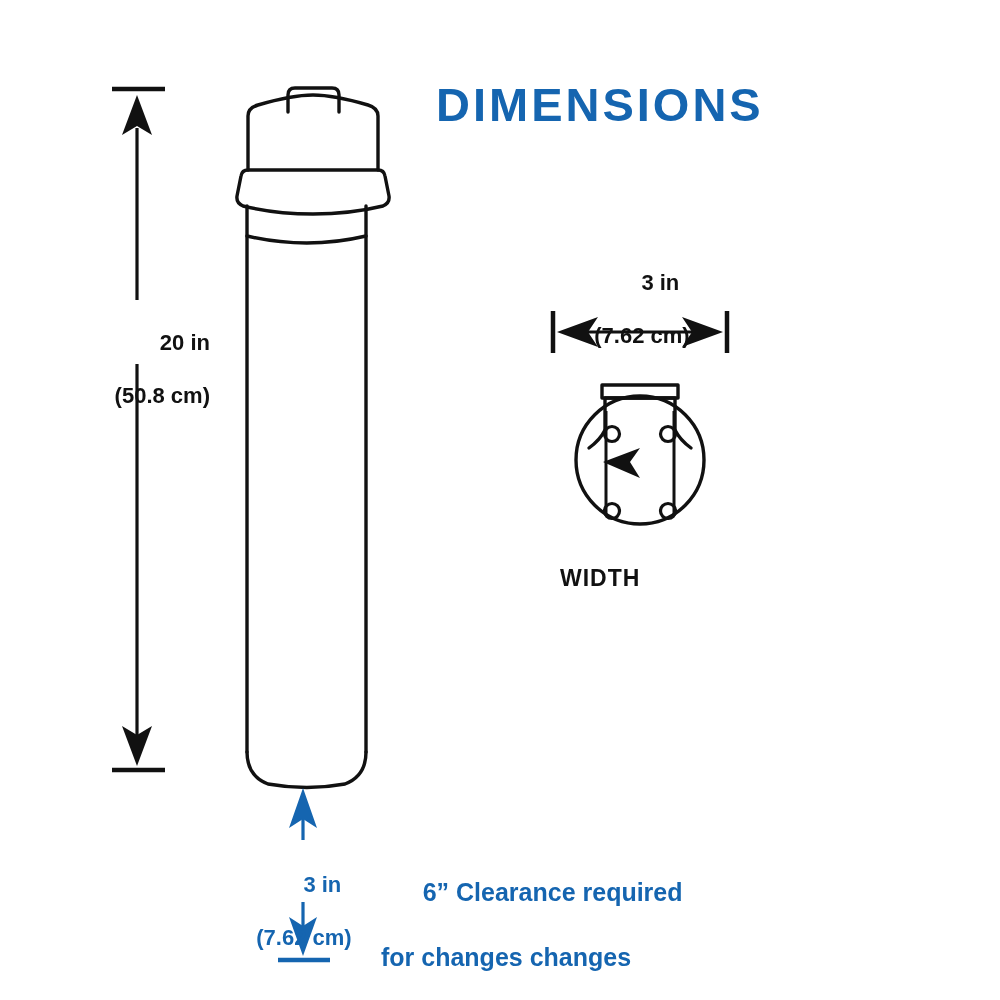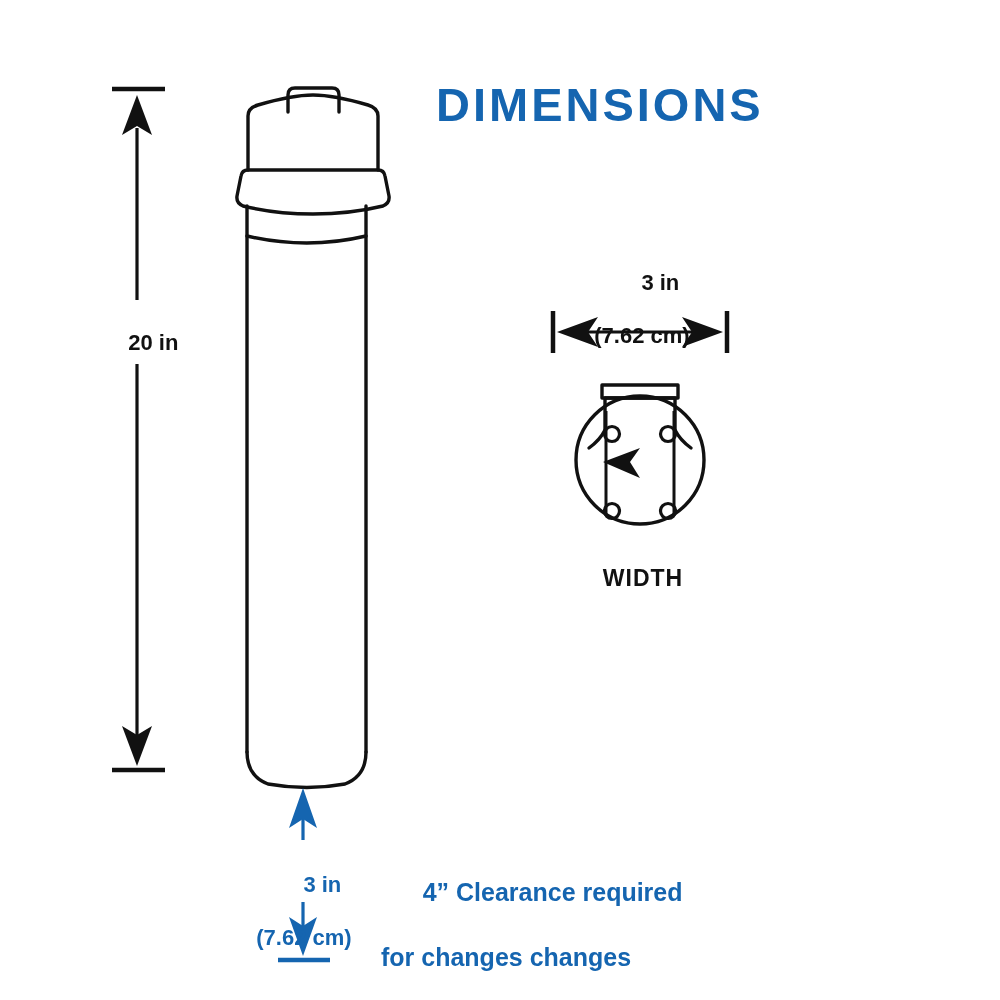--- a/index.html
+++ b/index.html
@@ -42,39 +42,38 @@
     top: 76px;
     font-size: 47px;
     font-weight: bold;
     letter-spacing: 3.0px;
     color: #1565B0;
   }
   #height-label {
     left: 60px;
     top: 303px;
     width: 150px;
-    text-align: center;
+    text-align: right;
     font-size: 22px;
     color: #111111;
   }
   #height-label .l2 { display: block; }
   #width-label {
     left: 562px;
     top: 243px;
     width: 160px;
     text-align: center;
     font-size: 22px;
     color: #111111;
   }
   #width-label .l2 { display: block; }
   #width-caption {
     left: 560px;
     top: 564px;
     width: 166px;
-    text-align: center;
     font-size: 23px;
     letter-spacing: 1.0px;
     color: #111111;
   }
   #clearance-dim {
     left: 228px;
     top: 845px;
     width: 152px;
     text-align: center;
     font-size: 22px;
@@ -201,34 +200,35 @@
     </g>
 
   </svg>
 
   <div class="layer">
 
     <div class="txt" id="title-text">DIMENSIONS</div>
 
     <div class="txt" id="height-label">
       <span class="l1">20 in</span>
+      <span class="l2">(50.8 cm)</span>
     </div>
 
     <div class="txt" id="width-label">
       <span class="l1">3 in</span>
       <span class="l2">(7.62 cm)</span>
     </div>
 
     <div class="txt" id="width-caption">WIDTH</div>
 
     <div class="txt" id="clearance-dim">
       <span class="l1">3 in</span>
       <span class="l2">(7.62 cm)</span>
     </div>
 
     <div class="txt" id="clearance-note">
-      <span class="l1">4” Clearance required</span>
+      <span class="l1">6” Clearance required</span>
       <span class="l2">for changes changes</span>
     </div>
 
   </div>
 
 </div>
 
 </body></html>

